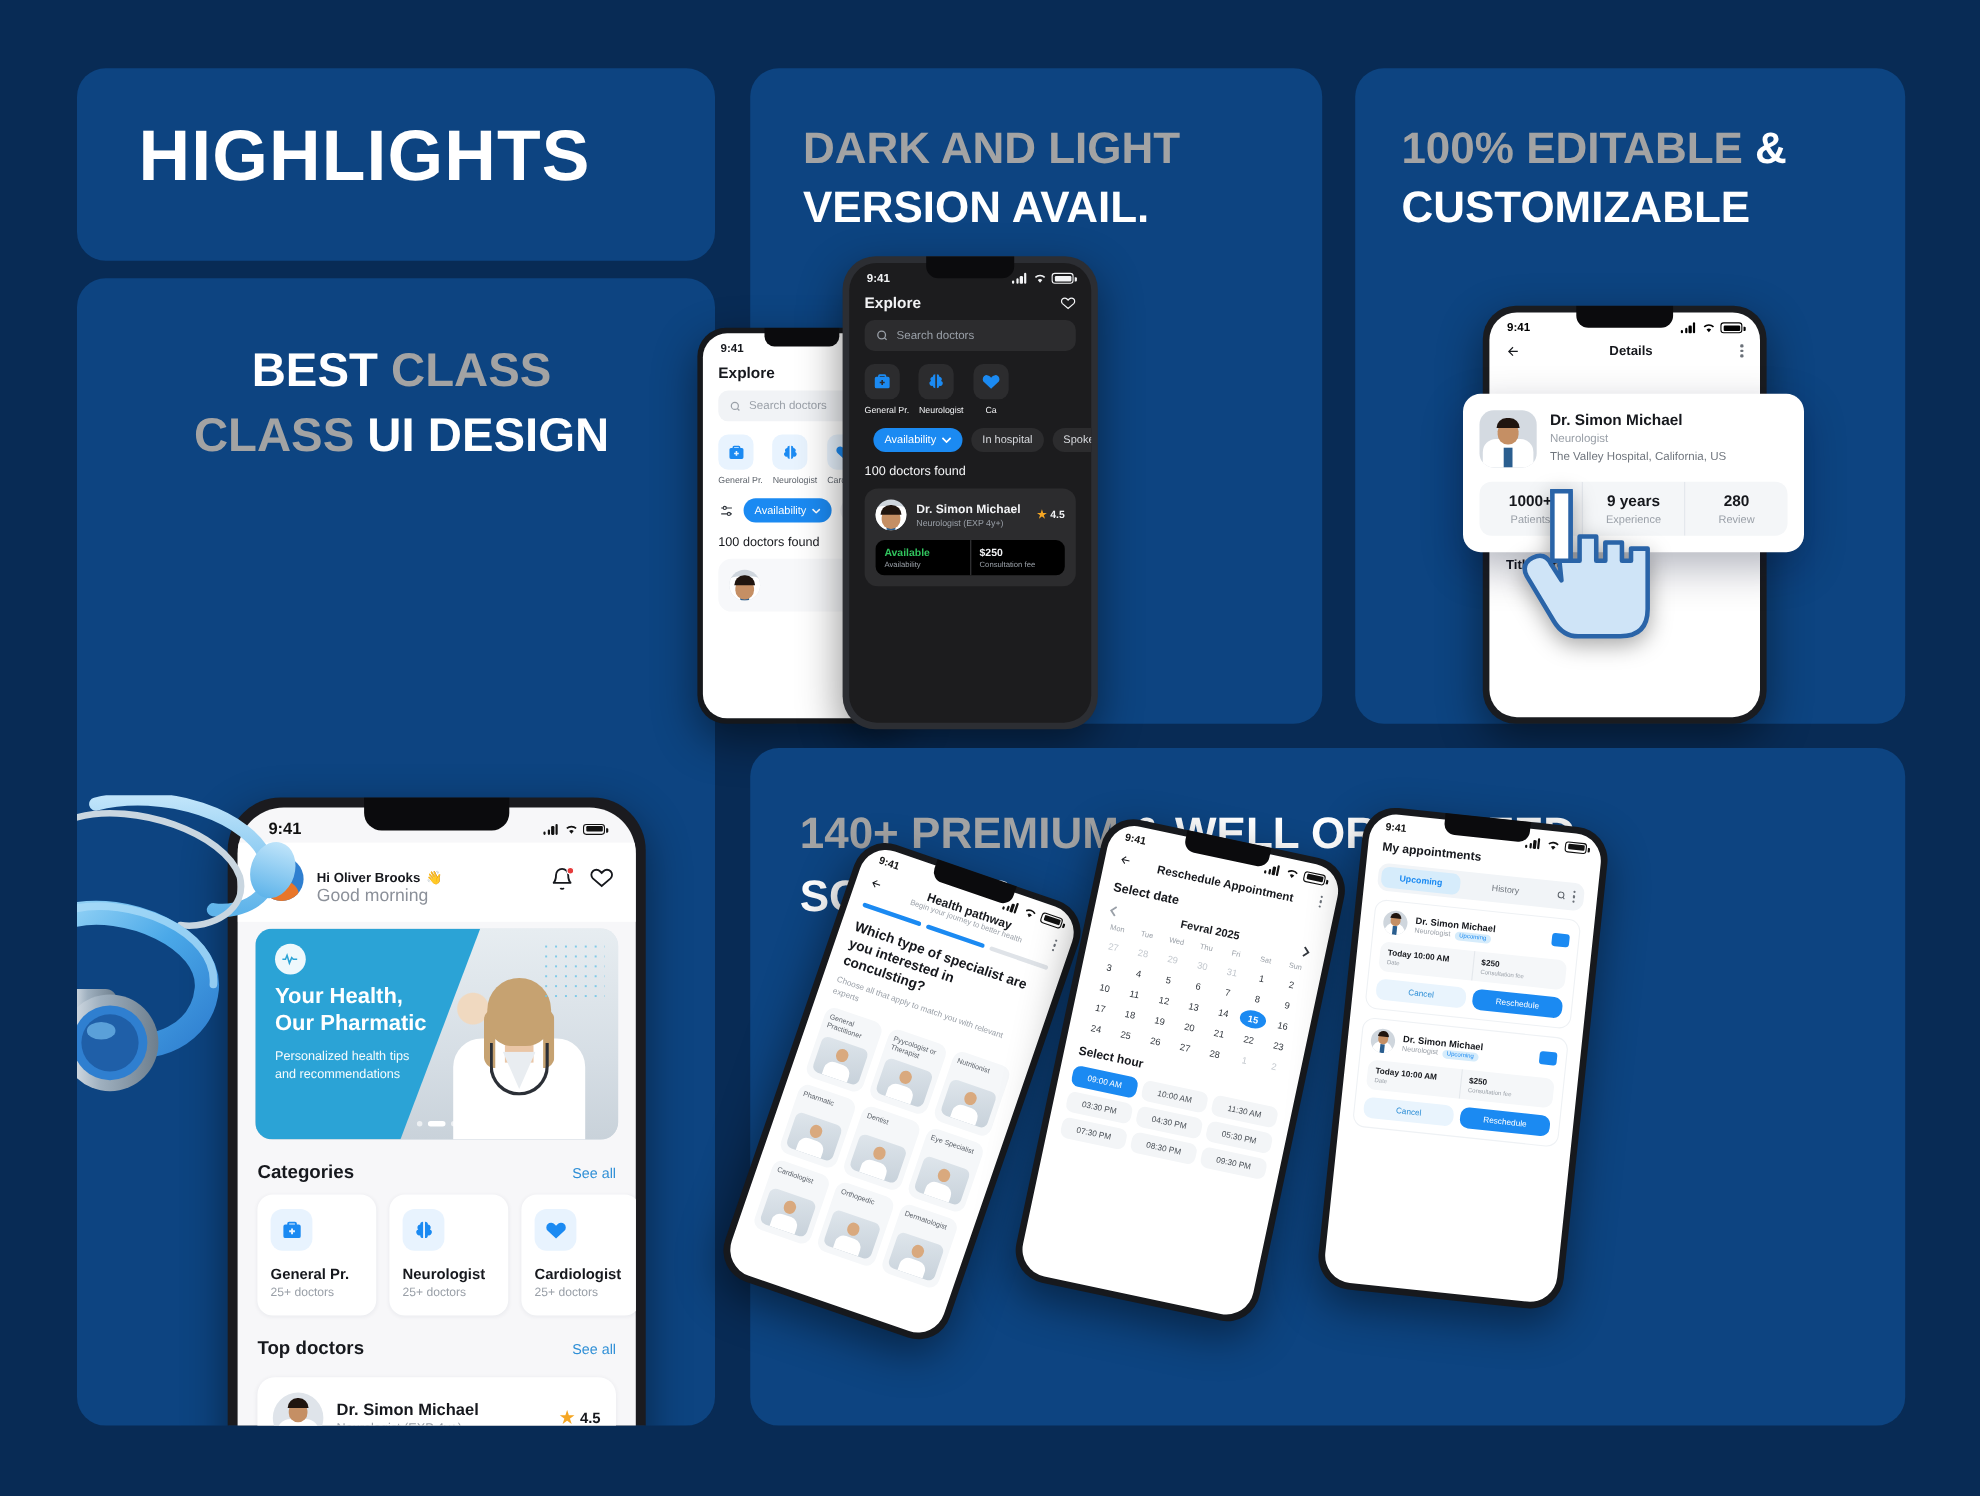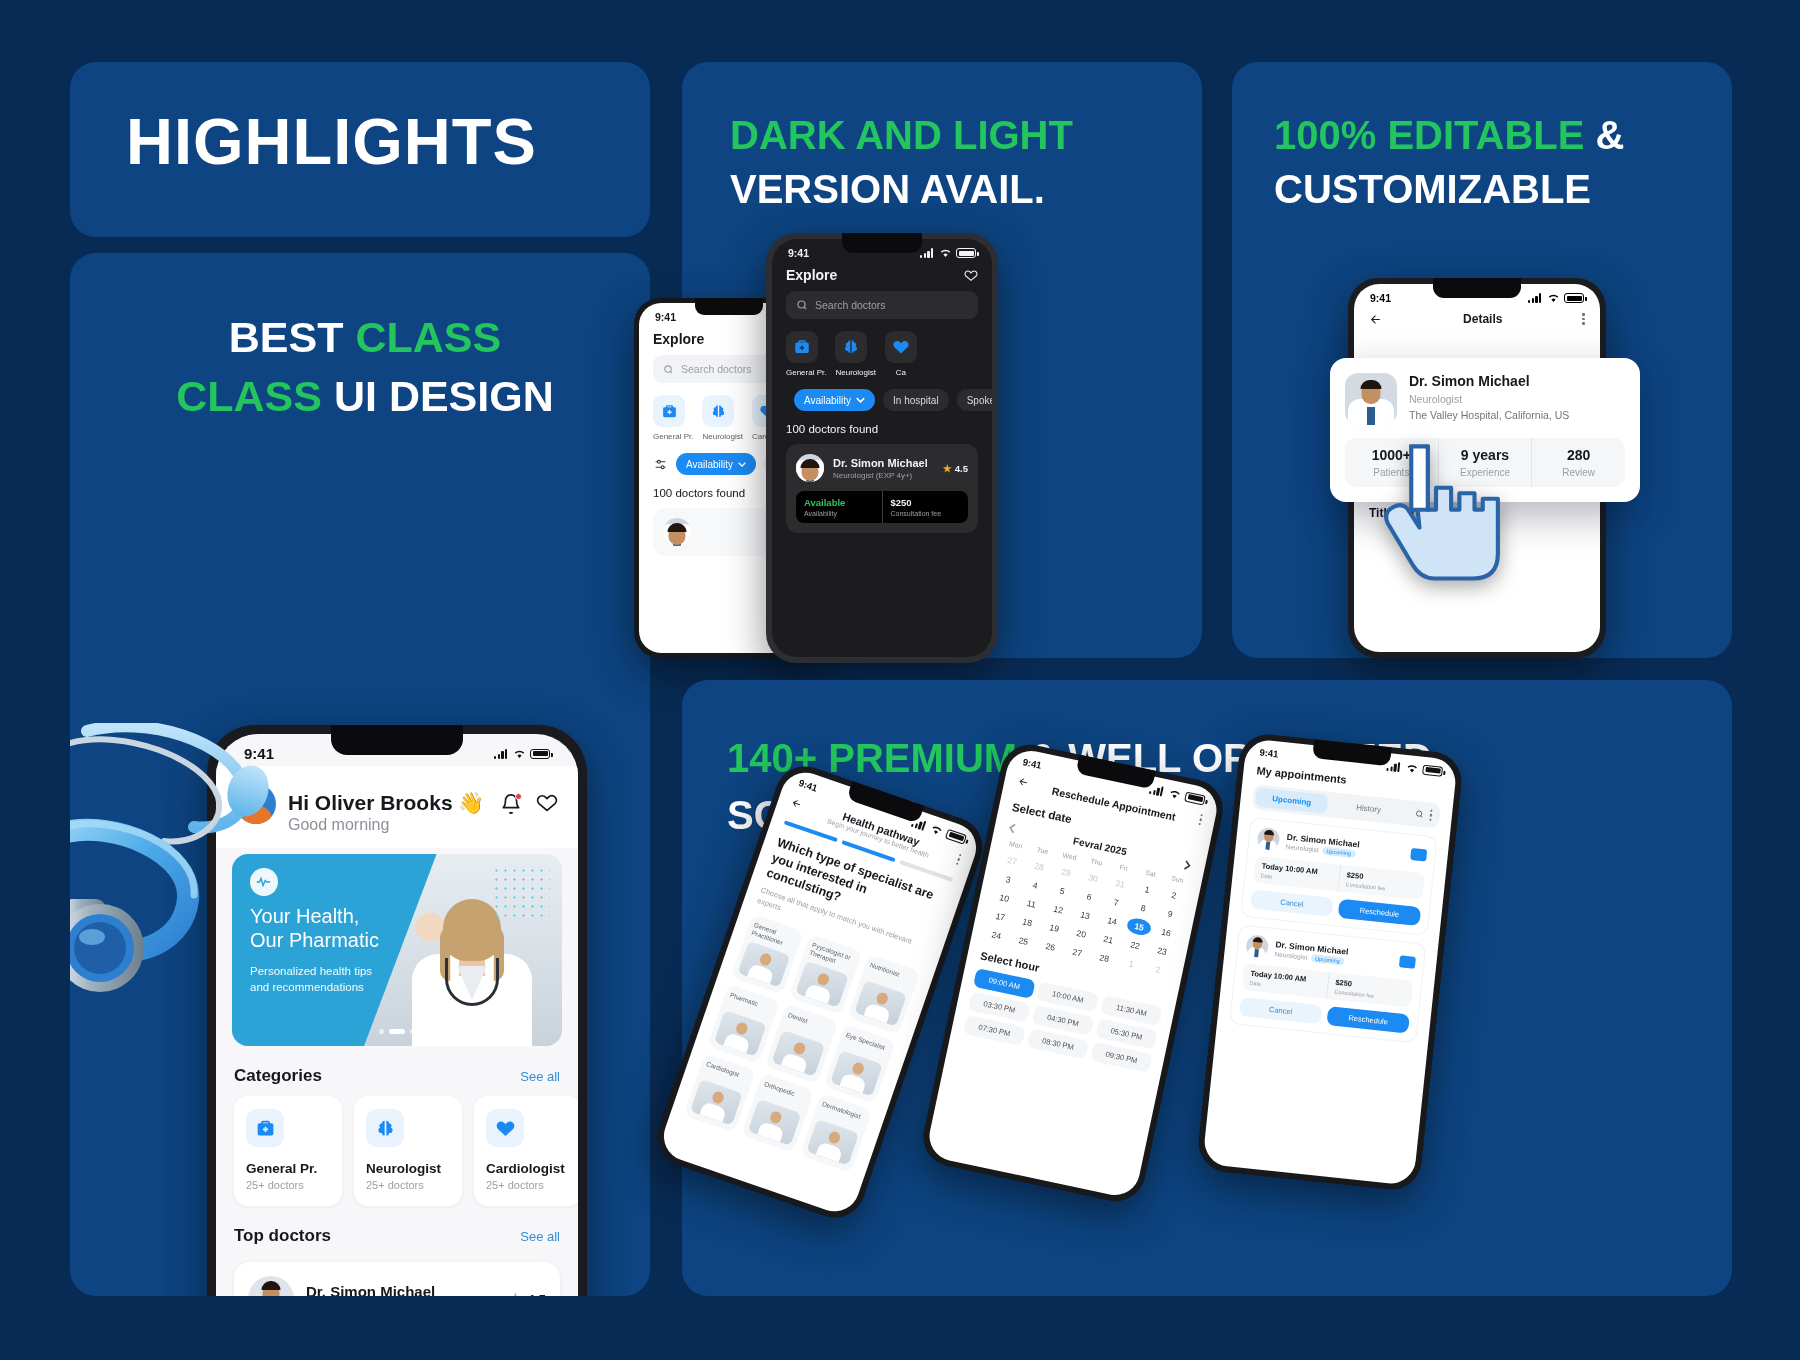--- a/index.html
+++ b/index.html
@@ -13,21 +13,21 @@
 
   
   .panel { position:absolute; background:#0d4481; border-radius:26px; overflow:hidden; }
   #panel-highlights { left:70px;  top:62px;   width:580px;  height:175px;text-decoration:underline; }
   #panel-best       { left:70px;  top:253px;  width:580px;  height:1043px; }
   #panel-darklight  { left:682px; top:62px;   width:520px;  height:596px; }
   #panel-editable   { left:1232px;top:62px;   width:500px;  height:596px; }
   #panel-screens    { left:682px; top:680px;  width:1050px; height:616px; }
   .hl-title { position:absolute; left:56px; top:42px; font-size:65px; color:#ffffff; font-weight:bold; letter-spacing:1px;}
   .best-title { position:absolute; left:60px; top:55px; width:470px; font-size:43px; font-weight:bold; color:#ffffff; line-height:1.38; text-align:center;}
-  .accent { color:#22c55e; }
+  .accent { color:#a3a3a3; }
   .dl-title { position:absolute; left:48px; top:46px; width:430px; font-size:40px; font-weight:bold; color:#ffffff; line-height:1.35;}
   .ed-title { position:absolute; left:42px; top:46px; width:430px; font-size:40px; font-weight:bold; color:#ffffff; line-height:1.35;}
   .sc-title { position:absolute; left:45px; top:50px; width:960px; font-size:40px; font-weight:bold; color:#ffffff; line-height:1.42;}
 
   
   .phone { position:absolute; border-radius:38px; background:#0b0b0d; box-shadow:0 14px 40px rgba(0,0,0,.45); overflow:hidden; }
   .phone .screen { position:absolute; inset:7px; border-radius:32px; overflow:hidden; background:#fff; }
   .notch { position:absolute; left:50%; transform:translateX(-50%); top:0; background:#0b0b0d; border-radius:0 0 16px 16px; z-index:9;}
   .statusbar { display:flex; align-items:center; justify-content:space-between; font-weight:bold; }
   .sb-time { font-weight:bold; }
@@ -49,21 +49,21 @@
   #phone-home { left:137px; top:472px; width:380px; height:800px; border-radius:48px; background:#1b1b1f; }
   #phone-home .screen { inset:9px; border-radius:42px; background:#f7f7f9; }
   #phone-home .notch { width:132px; height:30px; }
   .home-status { padding:11px 28px 4px; font-size:15px; color:#111; }
   .home-header { display:flex; align-items:center; padding:8px 20px 14px; background:#fff; gap:12px;}
   .avatar-s { width:40px; height:40px; border-radius:50%; overflow:hidden; background:#2f7fd0; position:relative; flex:none;}
   .av-head { position:absolute; left:50%; top:7px; transform:translateX(-50%); width:15px; height:15px; border-radius:50%; background:#b4764f;}
   .av-hair { position:absolute; left:50%; top:4px; transform:translateX(-50%); width:17px; height:9px; border-radius:9px 9px 0 0; background:#2a1a12;}
   .av-body { position:absolute; left:50%; bottom:-2px; transform:translateX(-50%); width:32px; height:20px; border-radius:14px 14px 0 0; background:#e8762a;}
   .greet-wrap { flex:1; }
-  .greet-name { font-size:21px; font-weight:bold; color:#16181d; display:flex; align-items:center; gap:6px;margin-top:17px;}
+  .greet-name { font-size:12px; font-weight:bold; color:#16181d; display:flex; align-items:center; gap:6px;margin-top:17px;}
   .greet-sub { font-size:16px; color:#8b9099; margin-top:1px;}
   .hdr-icons { display:flex; gap:14px; align-items:center;}
   .bell { position:relative; width:22px; height:22px;}
   .bell-dot { position:absolute; right:0; top:0; width:7px; height:7px; background:#e63c3c; border-radius:50%; border:1.5px solid #fff;}
 
   .banner { position:relative; margin:6px 16px 0; height:192px; border-radius:16px; overflow:hidden; background:linear-gradient(180deg,#dfe6ec,#cfd8e0); }
   .banner-photo { position:absolute; inset:0; background:
       radial-gradient(circle at 60% 38%, #f0d9c0 0 6%, transparent 6.5%),
       linear-gradient(180deg,#e7edf1 0%, #d6dee5 60%, #c9d2da 100%); }
   .doc-fig { position:absolute; left:50%; bottom:0; width:150px; height:155px;}
@@ -71,21 +71,21 @@
   .doc-face { position:absolute; left:50%; transform:translateX(-50%); top:18px; width:42px; height:50px; border-radius:21px/26px; background:#f3d5bb;}
   .doc-hair2{ position:absolute; left:50%; transform:translateX(-50%); top:36px; width:64px; height:54px; background:#c6a271; border-radius:10px; clip-path:polygon(0 0,16% 0,16% 100%,0 100%,100% 100%,84% 100%,84% 0,100% 0,100% 100%,0 100%);}
   .doc-coat { position:absolute; left:50%; transform:translateX(-50%); bottom:0; width:120px; height:92px; background:#ffffff; border-radius:26px 26px 0 0;}
   .doc-neck { position:absolute; left:50%; transform:translateX(-50%); bottom:70px; width:26px; height:20px; background:#eac6a6;}
   .doc-vee { position:absolute; left:50%; transform:translateX(-50%); bottom:46px; width:30px; height:34px; background:#e9edf1; clip-path:polygon(50% 100%, 0 0, 100% 0);}
   .doc-steth{ position:absolute; left:50%; transform:translateX(-50%); bottom:40px; width:54px; height:48px; border:3px solid #2b2f36; border-top:none; border-radius:0 0 28px 28px;}
   .banner-tint { position:absolute; inset:0; background:#2ba3d6; clip-path:polygon(0 0, 62% 0, 40% 100%, 0 100%); }
   .banner-dots { position:absolute; right:12px; top:12px; width:58px; height:52px;
       background-image:radial-gradient(#6fc6e8 1.3px, transparent 1.4px); background-size:9px 9px; opacity:.85;}
   .banner-txt { position:absolute; left:18px; top:50px; color:#fff;}
-  .banner-h { font-size:20px; font-weight:normal; line-height:1.22;}
+  .banner-h { font-size:20px; font-weight:bold; line-height:1.22;}
   .banner-p { font-size:11.5px; margin-top:10px; line-height:1.45; opacity:.96;}
   .banner-heart { position:absolute; left:18px; top:14px; width:28px; height:28px; border-radius:50%; background:rgba(255,255,255,.92); display:flex; align-items:center; justify-content:center;}
   .dots { position:absolute; left:50%; transform:translateX(-50%); bottom:12px; display:flex; gap:5px; align-items:center;}
   .dots i { width:5px; height:5px; border-radius:3px; background:rgba(255,255,255,.65);}
   .dots i.on { width:16px; background:#fff;}
 
   .sec-row { display:flex; align-items:center; justify-content:space-between; padding:20px 18px 10px;}
   .sec-title { font-size:17px; font-weight:bold; color:#16181d;}
   .see-all { font-size:13px; color:#2f8fd6; font-weight:500;}
   .cat-row { display:flex; gap:12px; padding:0 18px; }

